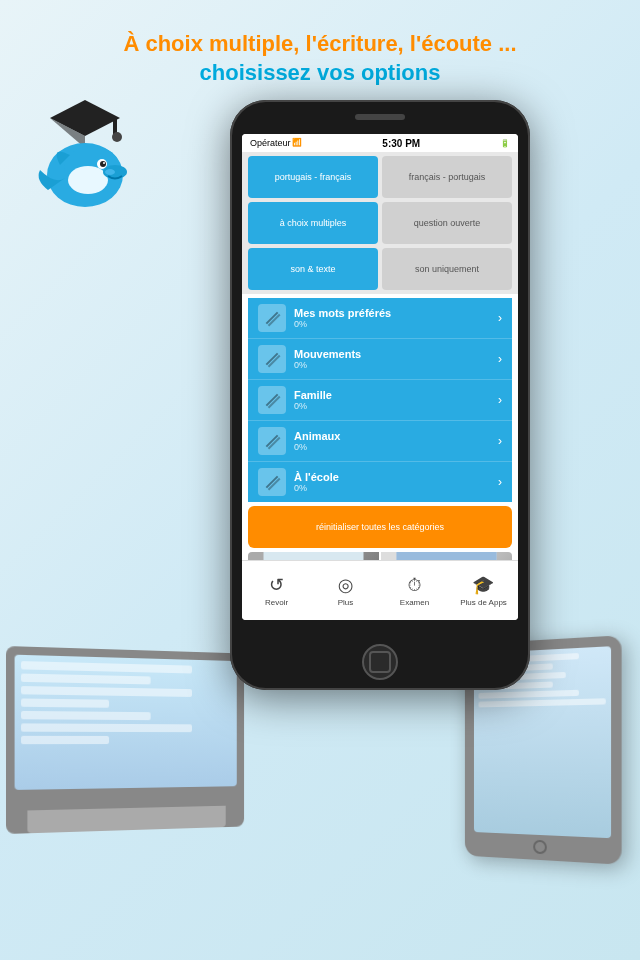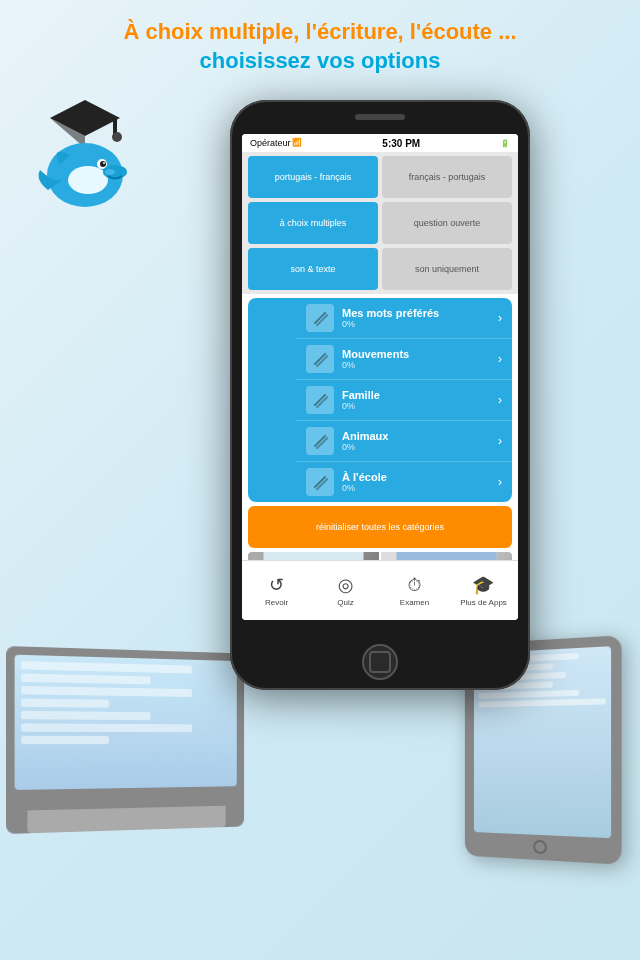--- a/index.html
+++ b/index.html
@@ -15,21 +15,21 @@
     
     .bg {
       position: absolute;
       inset: 0;
       background: linear-gradient(135deg, #e8f4f8 0%, #d0eaf5 50%, #c8e6f0 100%);
     }
 
     
     .header-text {
       position: absolute;
-      top: 18px;
+      top: 30px;
       left: 0; right: 0;
       text-align: center;
       z-index: 10;
     }
     .header-line1 {
       font-size: 22px;
       font-weight: bold;
       color: #ff8c00;
       line-height: 1.3;
     }
@@ -185,23 +185,22 @@
     }
     .toggle-btn.inactive {
       background: #d0d0d0;
       color: #555;
     }
 
     
     .category-section {
       background: #29abe2;
       margin: 4px 6px;
-      border-radius: 8px;
-      overflow: hidden;
-      padding-left: 48px;
+      border-radius: 0;
+      overflow: hidden;
     }
     .category-item {
       display: flex;
       align-items: center;
       padding: 6px 10px;
       border-bottom: 1px solid rgba(255,255,255,0.2);
       cursor: pointer;
     }
     .category-item:last-child {
       border-bottom: none;
@@ -589,21 +588,21 @@
       </div>
     </div>
 
     <div class="tab-bar">
       <div class="tab-item">
         <span class="tab-icon">↺</span>
         <span class="tab-label">Revoir</span>
       </div>
       <div class="tab-item">
         <span class="tab-icon">◎</span>
-        <span class="tab-label">Quiz</span>
+        <span class="tab-label">Plus</span>
       </div>
       <div class="tab-item">
         <span class="tab-icon">⏱</span>
         <span class="tab-label">Examen</span>
       </div>
       <div class="tab-item">
         <span class="tab-icon">🎓</span>
         <span class="tab-label">Plus de Apps</span>
       </div>
     </div>

